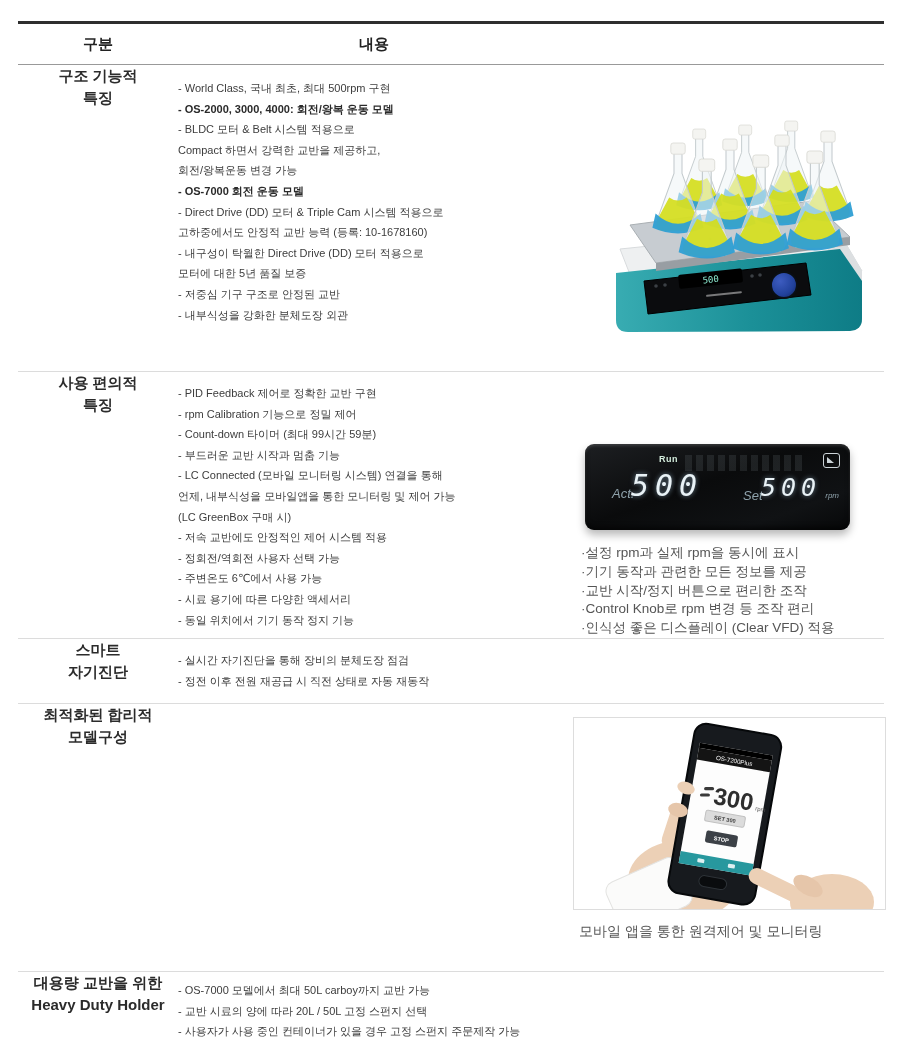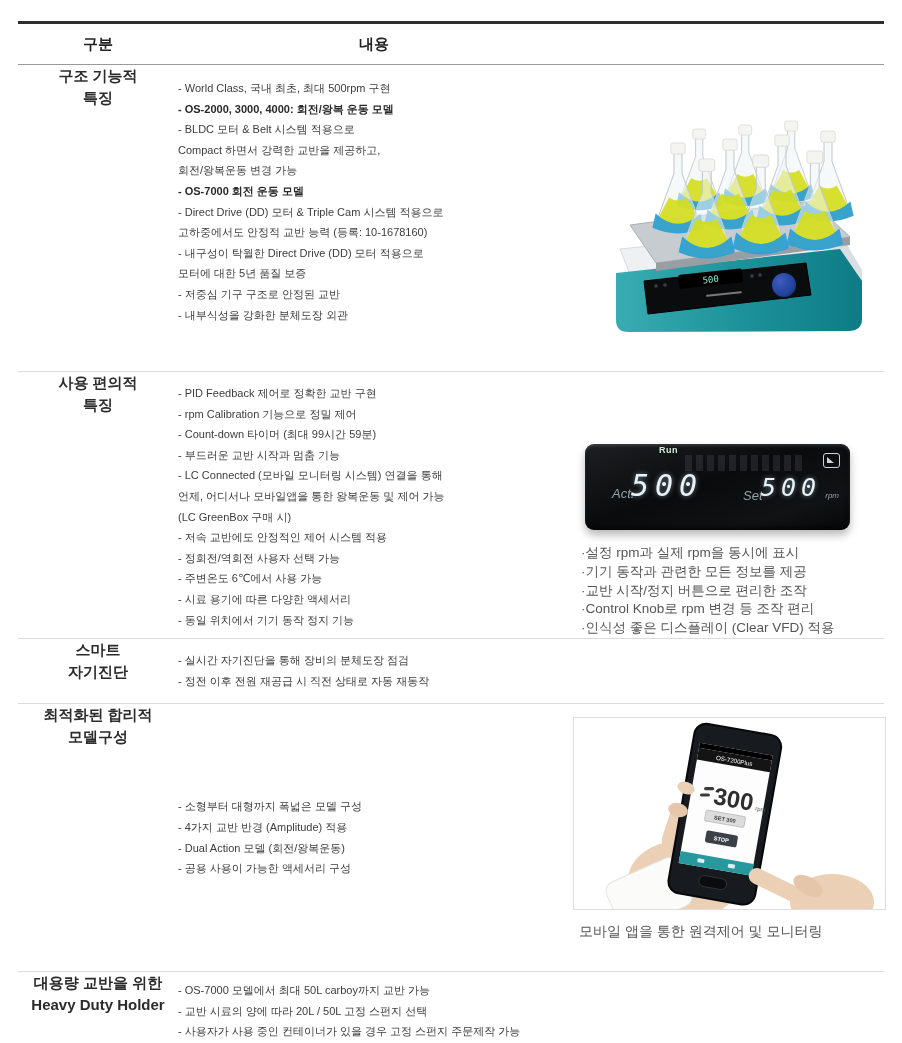--- a/index.html
+++ b/index.html
@@ -24,21 +24,21 @@
   .row2 .tlines{padding-top:11px}
   .row3 .tcontent,.row4 .tcontent,.row5 .tcontent{align-items:center;}
 
   
   .art-shaker{position:absolute;left:572px;top:14px;width:300px;height:258px;}
 
   
   .vfd{position:absolute;left:567px;top:72px;width:265px;height:86px;border-radius:9px;
     background:linear-gradient(160deg,#1d1f22 0%,#0a0b0c 45%,#101214 78%,#070809 100%);
     box-shadow:0 5px 9px rgba(0,0,0,.28), inset 0 2px 3px rgba(255,255,255,.15), inset 0 -3px 5px rgba(0,0,0,.6);}
-  .vfd .run{position:absolute;left:74px;top:1px;font-size:9px;font-weight:700;color:#d3ecdc;letter-spacing:.5px;}
+  .vfd .run{position:absolute;left:74px;top:10px;font-size:9px;font-weight:700;color:#d3ecdc;letter-spacing:.5px;}
   .vfd .ghost{position:absolute;left:100px;top:11px;width:120px;height:16px;opacity:.4;
     background:repeating-linear-gradient(90deg,rgba(110,120,125,.5) 0 7px,transparent 7px 11px);}
   .vfd .lbl{position:absolute;font-size:13px;color:#8fa2ab;font-style:italic;}
   .vfd .lbl.act{left:27px;top:42px;}
   .vfd .lbl.set{left:158px;top:44px;}
   .vfd .digits{position:absolute;font-family:"DejaVu Sans Mono","Liberation Mono",monospace;
     font-style:italic;color:#e9f2f6;text-shadow:0 0 5px rgba(190,225,255,.55);}
   .vfd .digits.actv{left:46px;top:24px;font-size:30px;letter-spacing:6px;}
   .vfd .digits.setv{left:176px;top:29px;font-size:25px;letter-spacing:5px;}
   .vfd .unit{position:absolute;right:11px;top:47px;font-size:8px;color:#8fa2ab;font-style:italic;}
@@ -151,21 +151,21 @@
         <div>사용 편의적</div>
         <div>특징</div>
       </div>
     <div class="tcontent">
         <div class="tlines">
           <div class="line">- PID Feedback 제어로 정확한 교반 구현</div>
           <div class="line">- rpm Calibration 기능으로 정밀 제어</div>
           <div class="line">- Count-down 타이머 (최대 99시간 59분)</div>
           <div class="line">- 부드러운 교반 시작과 멈춤 기능</div>
           <div class="line">- LC Connected (모바일 모니터링 시스템) 연결을 통해</div>
-          <div class="line">언제, 어디서나 모바일앱을 통한 왕복운동 및 제어 가능</div>
+          <div class="line">언제, 내부식성을 모바일앱을 통한 모니터링 및 제어 가능</div>
           <div class="line">(LC GreenBox 구매 시)</div>
           <div class="line">- 저속 교반에도 안정적인 제어 시스템 적용</div>
           <div class="line">- 정회전/역회전 사용자 선택 가능</div>
           <div class="line">- 주변온도 6℃에서 사용 가능</div>
           <div class="line">- 시료 용기에 따른 다양한 액세서리</div>
           <div class="line">- 동일 위치에서 기기 동작 정지 기능</div>
         </div>
       </div>
 
     <div class="vfd">
@@ -200,28 +200,20 @@
           <div class="line">- 실시간 자기진단을 통해 장비의 분체도장 점검</div>
           <div class="line">- 정전 이후 전원 재공급 시 직전 상태로 자동 재동작</div>
         </div>
       </div>
   </div>
 
   <div class="trow row4">
     <div class="tlabel">
         <div>최적화된 합리적</div>
         <div>모델구성</div>
-      </div>
-    <div class="tcontent">
-        <div class="tlines">
-          <div class="line">- 소형부터 대형까지 폭넓은 모델 구성</div>
-          <div class="line">- 4가지 교반 반경 (Amplitude) 적용</div>
-          <div class="line">- Dual Action 모델 (회전/왕복운동)</div>
-          <div class="line">- 공용 사용이 가능한 액세서리 구성</div>
-        </div>
       </div>
 
     <div class="phonebox">
       <svg width="311" height="191" viewBox="0 0 311 191">
 
         <ellipse cx="110" cy="162" rx="56" ry="40" fill="#ecd0b6"></ellipse>
         <rect x="36" y="150" width="78" height="52" rx="10" fill="#fbfbfa" stroke="#e3e3e1" transform="rotate(-24 75 176)"></rect>
         <rect x="92" y="86" width="18" height="46" rx="9" fill="#ecd0b6" transform="rotate(18 101 109)"></rect>
 
         <g transform="rotate(10 150 95)">

